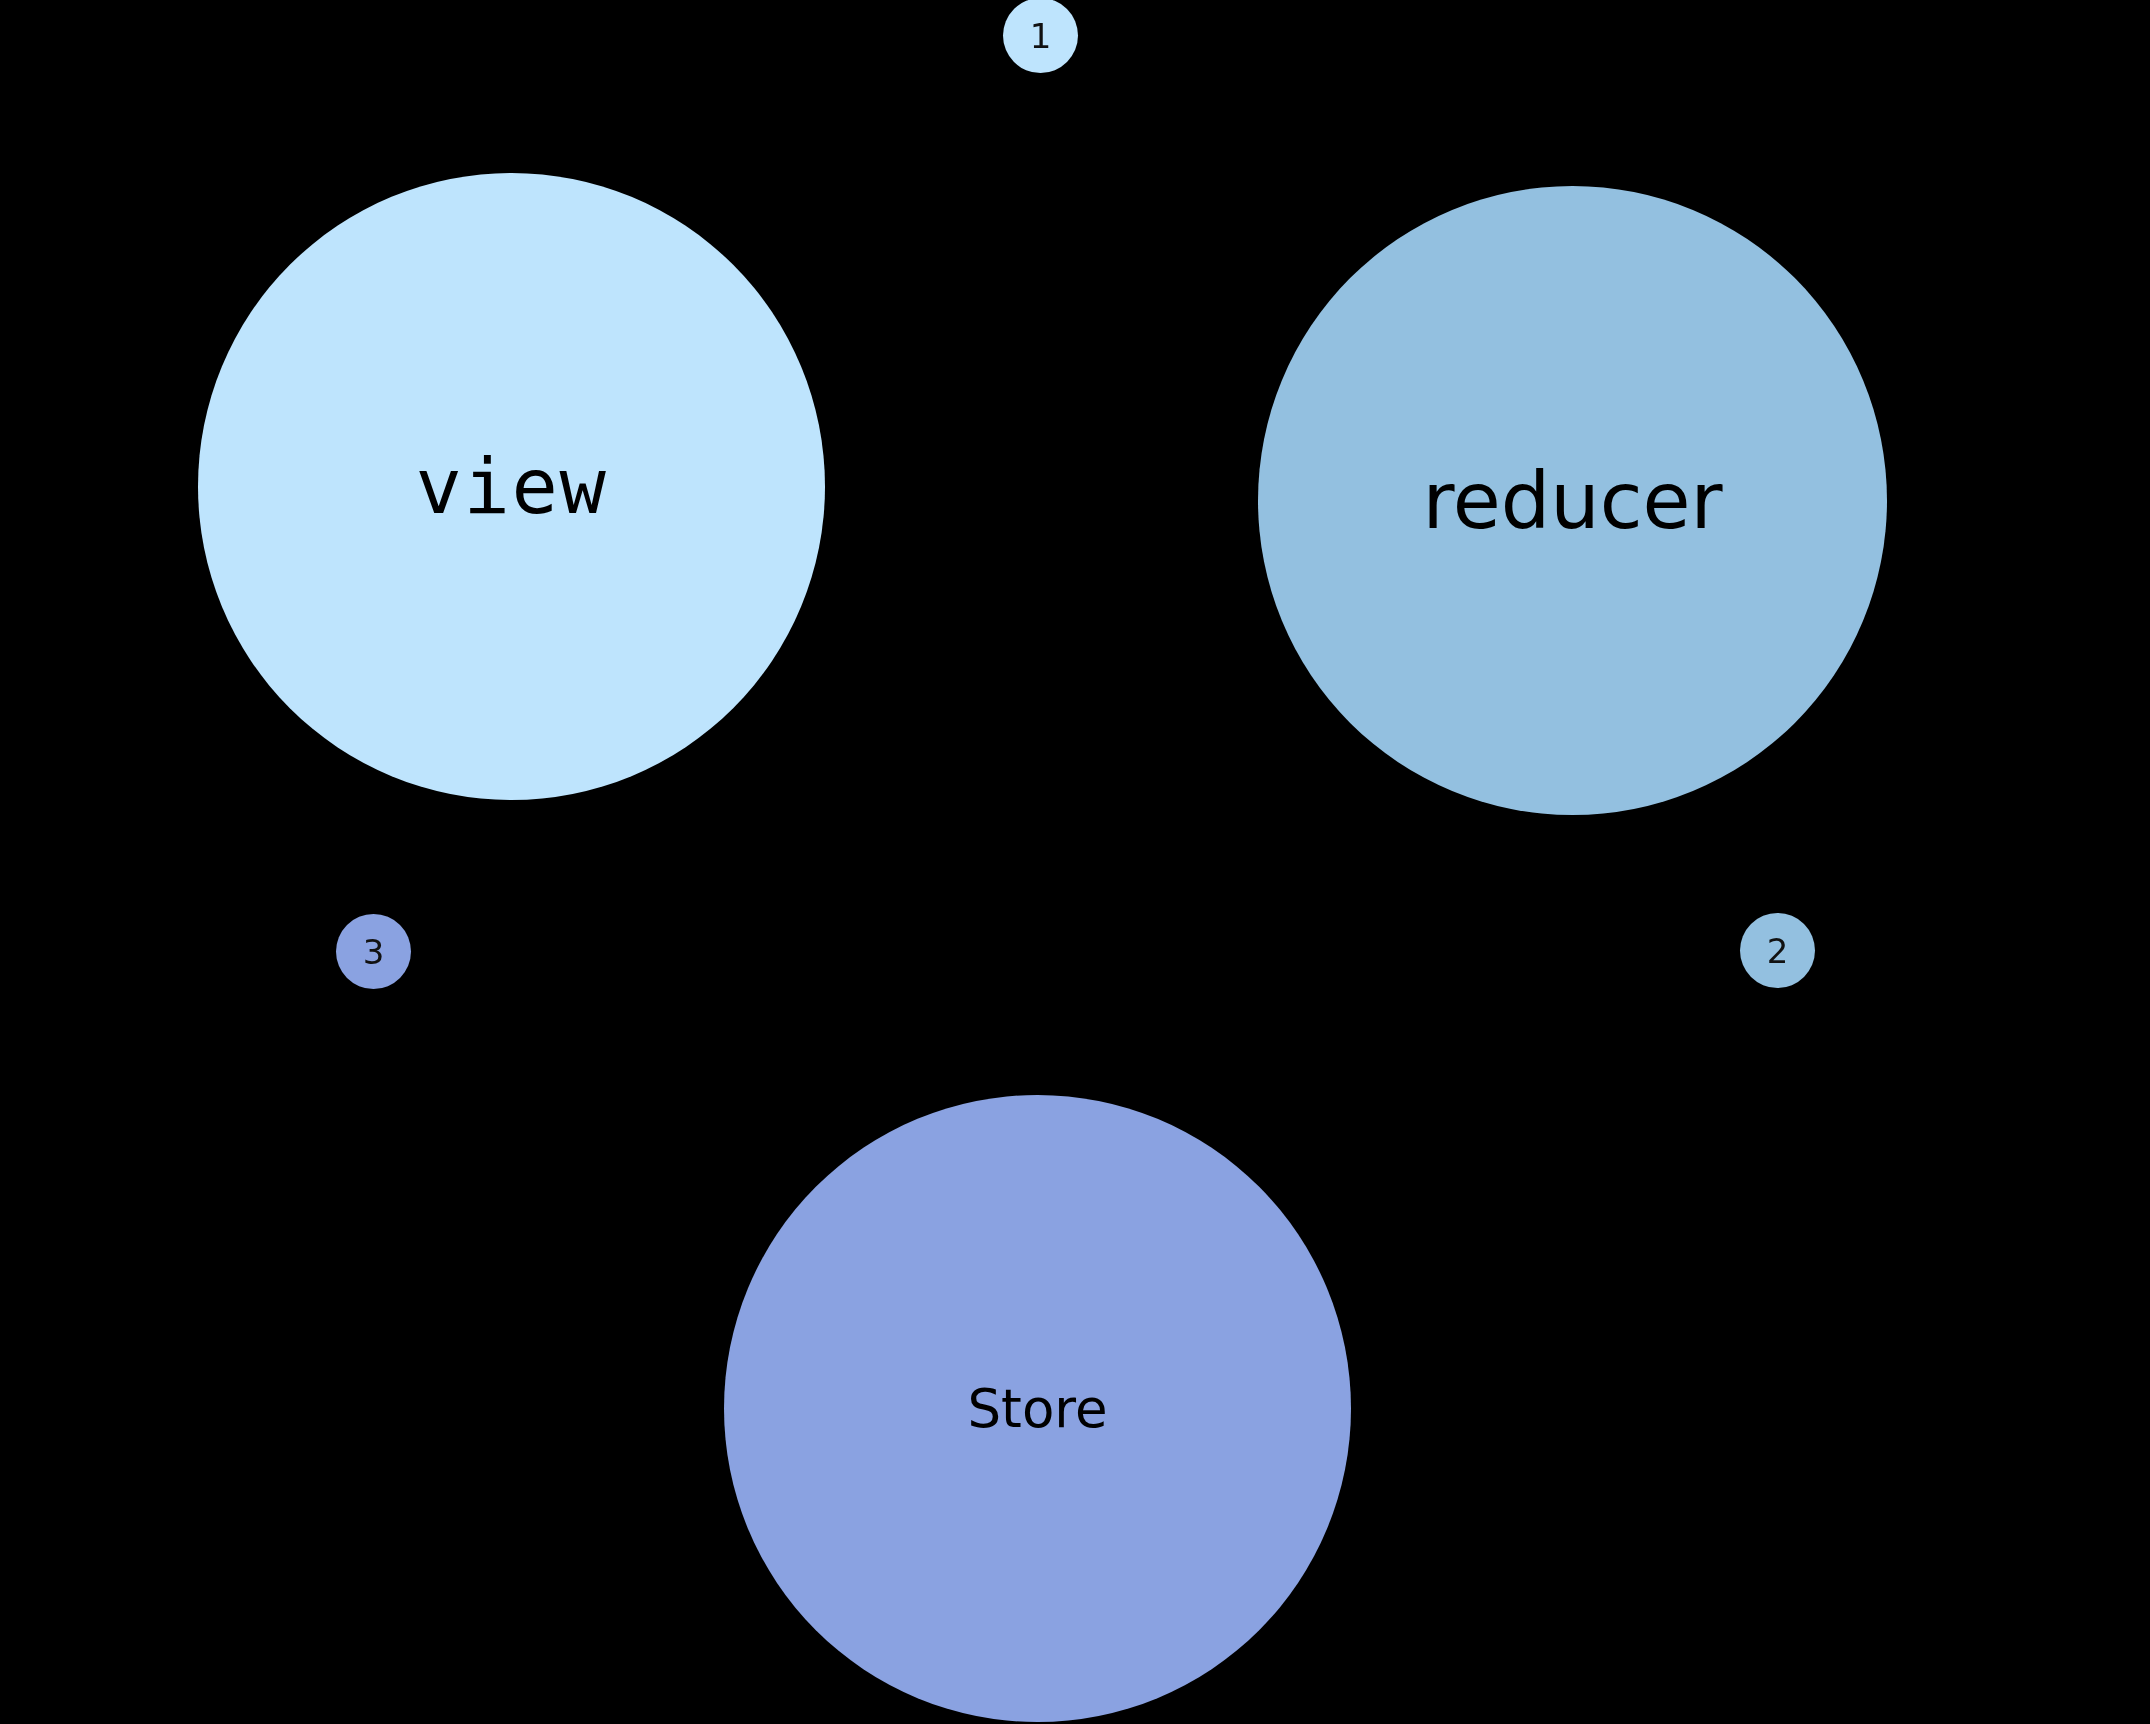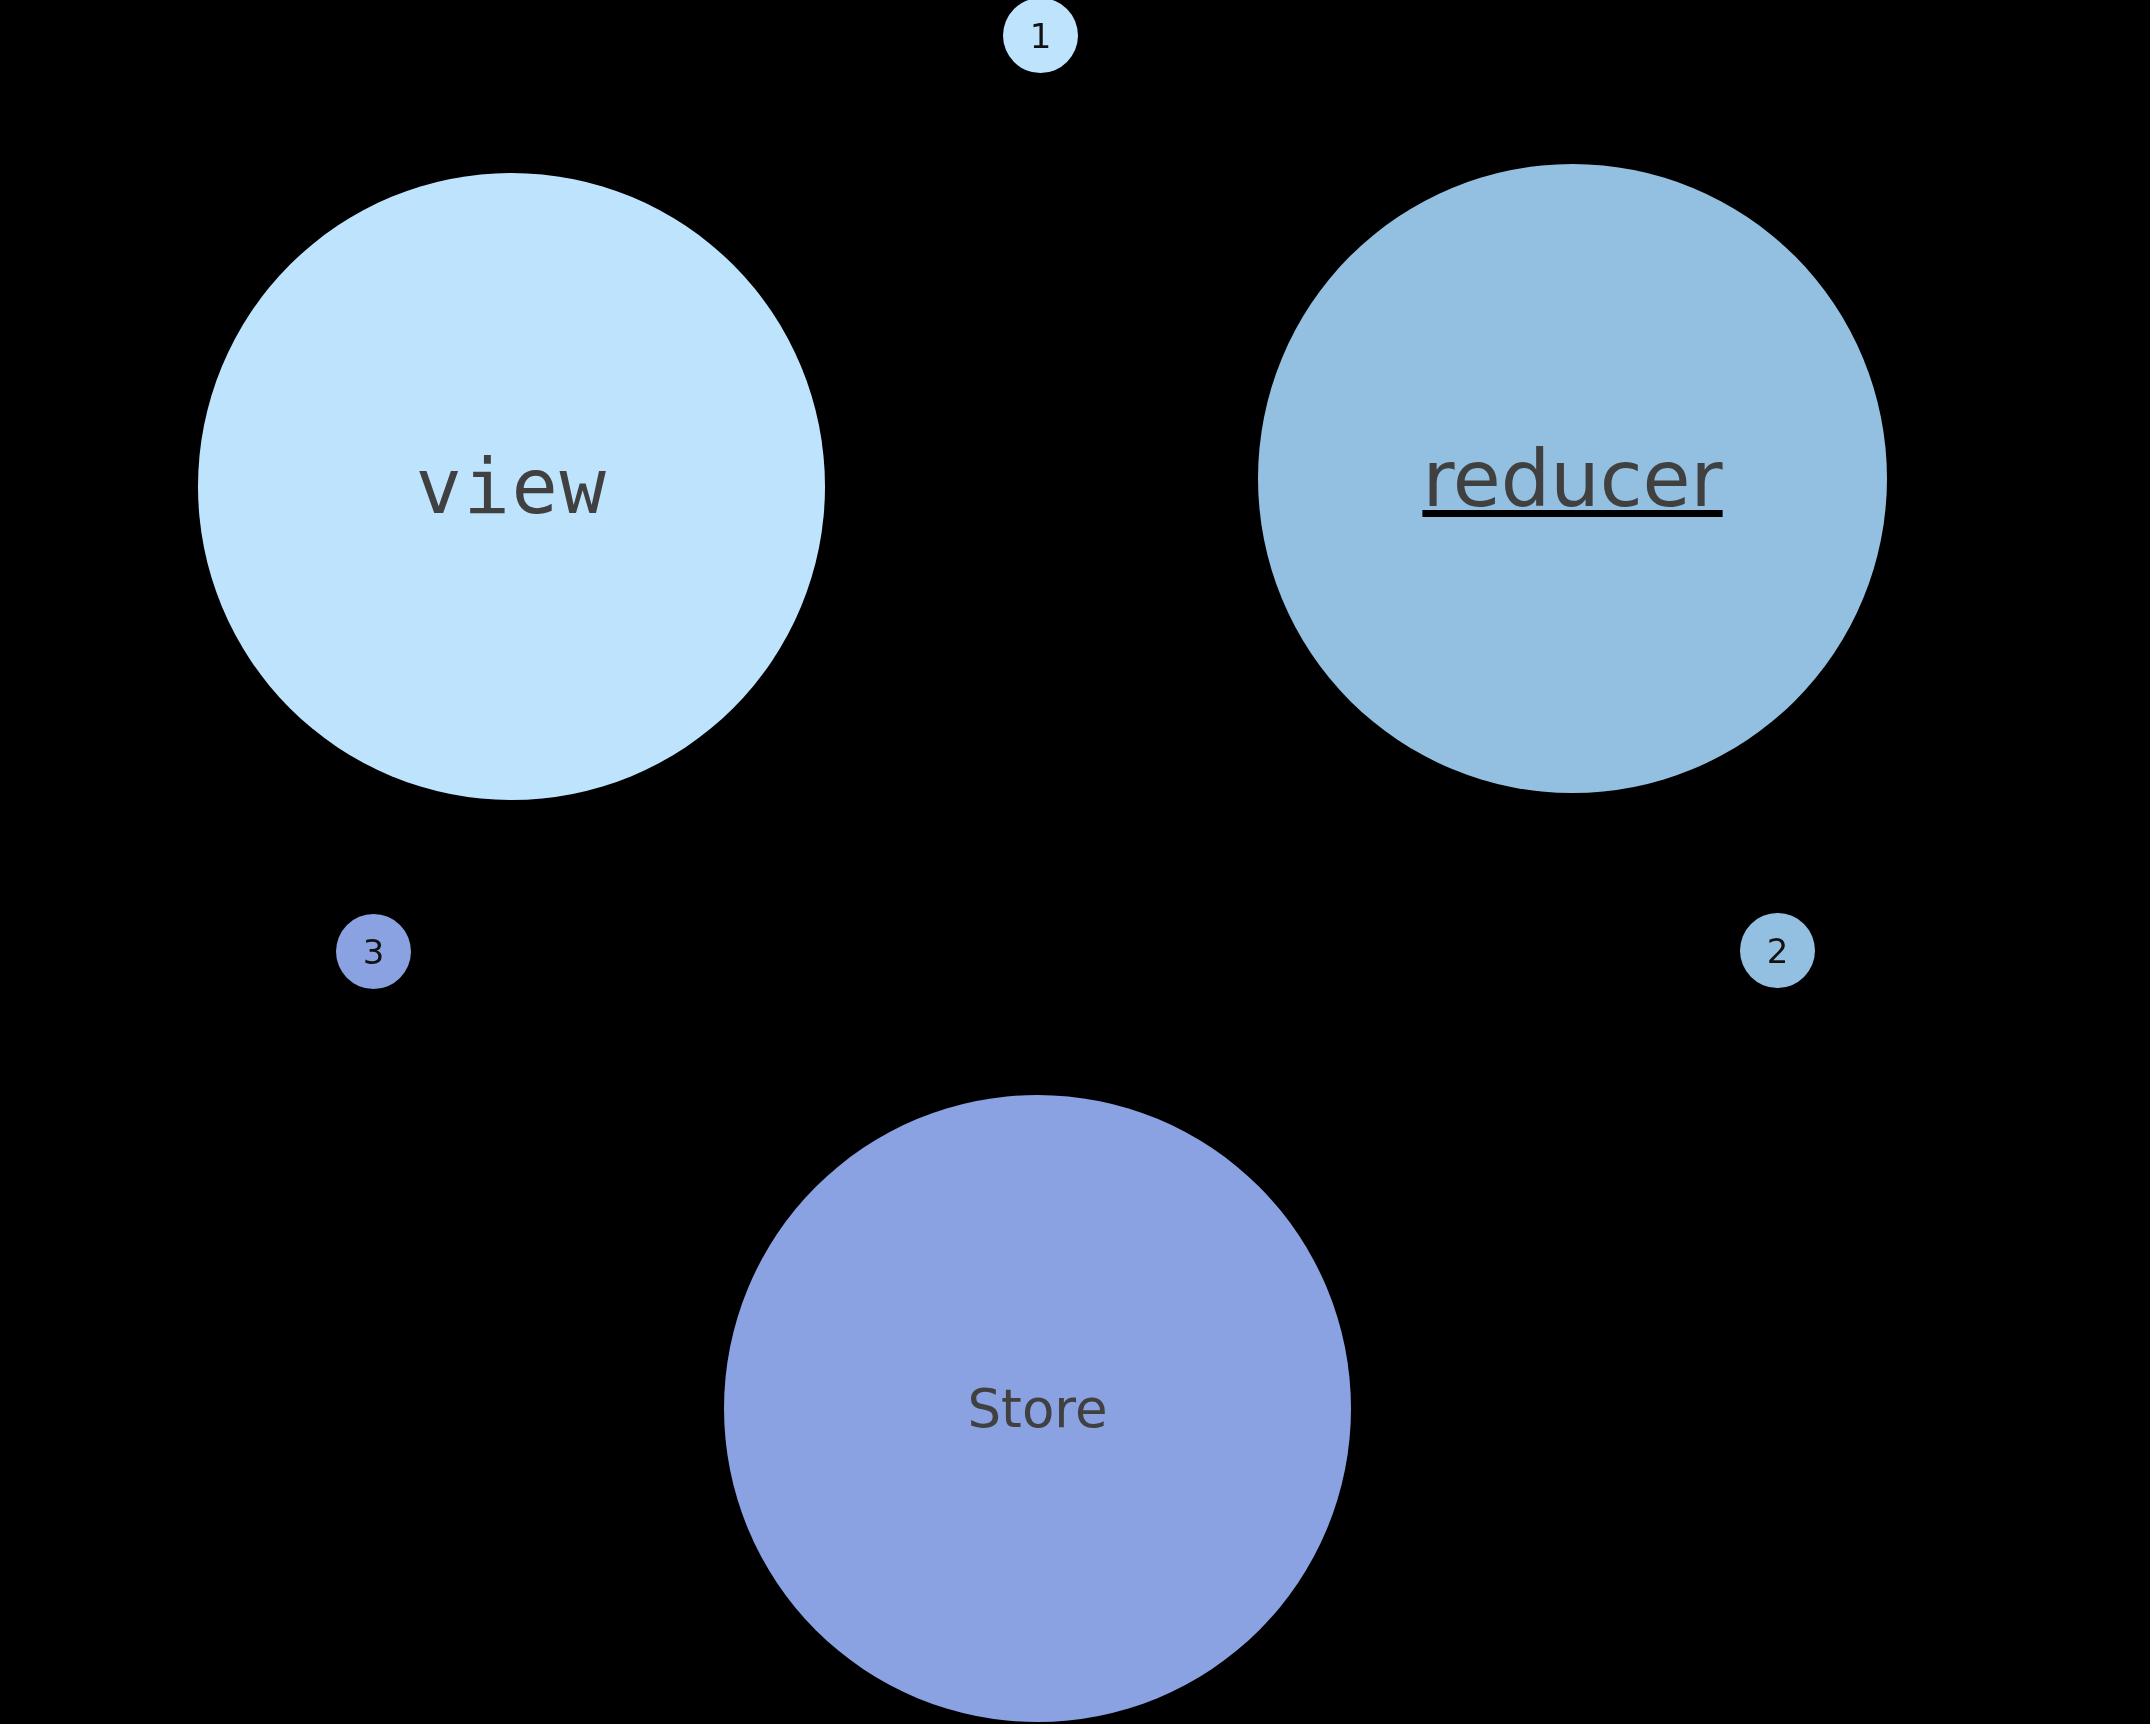--- a/index.html
+++ b/index.html
@@ -20,21 +20,21 @@
   
   .node {
     position: absolute;
     border-radius: 50%;
     display: flex;
     align-items: center;
     justify-content: center;
     box-sizing: border-box;
   }
   .node-label {
-    color: #404040;
+    color: #000000;
     line-height: 1;
     white-space: nowrap;
     user-select: none;
   }
 
   
   #node-view {
     left: 198px;
     top: 173px;
     width: 627px;
@@ -43,25 +43,24 @@
   }
   #node-view .node-label {
     font-family: "DejaVu Sans Mono", monospace;
     font-size: 77px;
     letter-spacing: 1.6px;
   }
 
   
   #node-reducer {
     left: 1258px;
-    top: 164px;
+    top: 186px;
     width: 629px;
     height: 629px;
     background: #93C0E0;
-    text-decoration: underline;
   }
   #node-reducer .node-label {
     font-family: "DejaVu Sans", sans-serif;
     font-size: 78px;
   }
 
   
   #node-store {
     left: 724px;
     top: 1095px;

